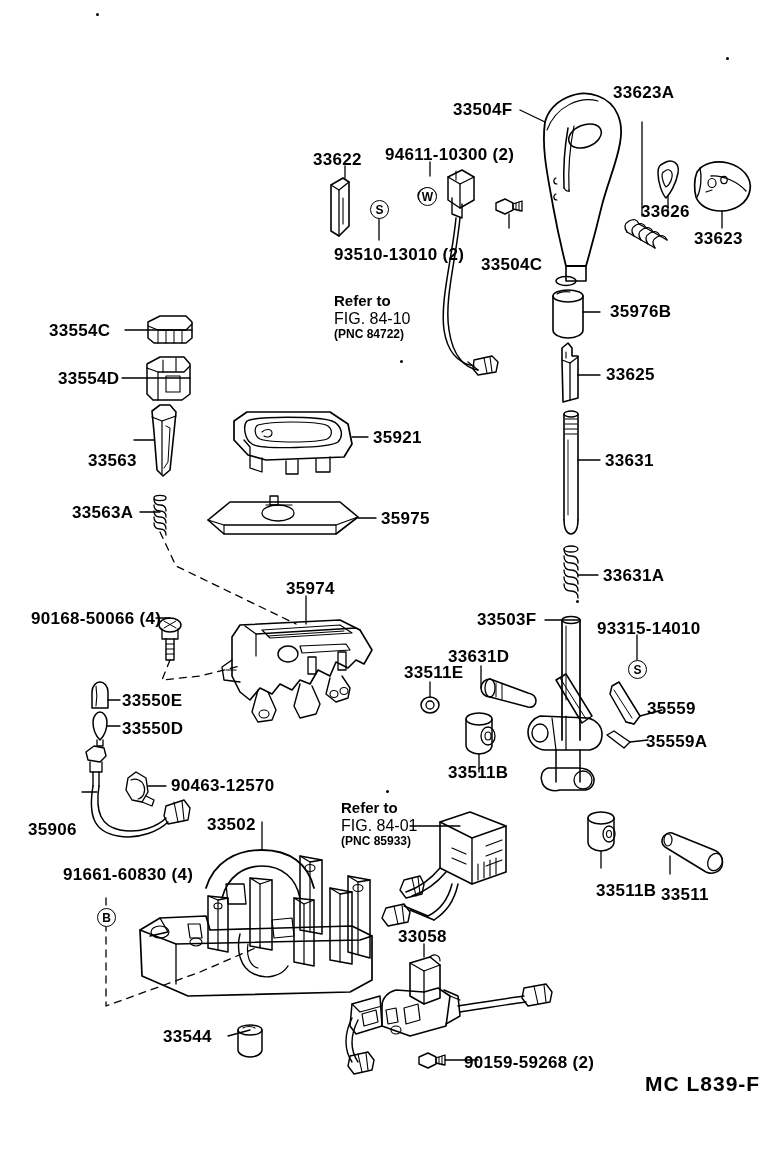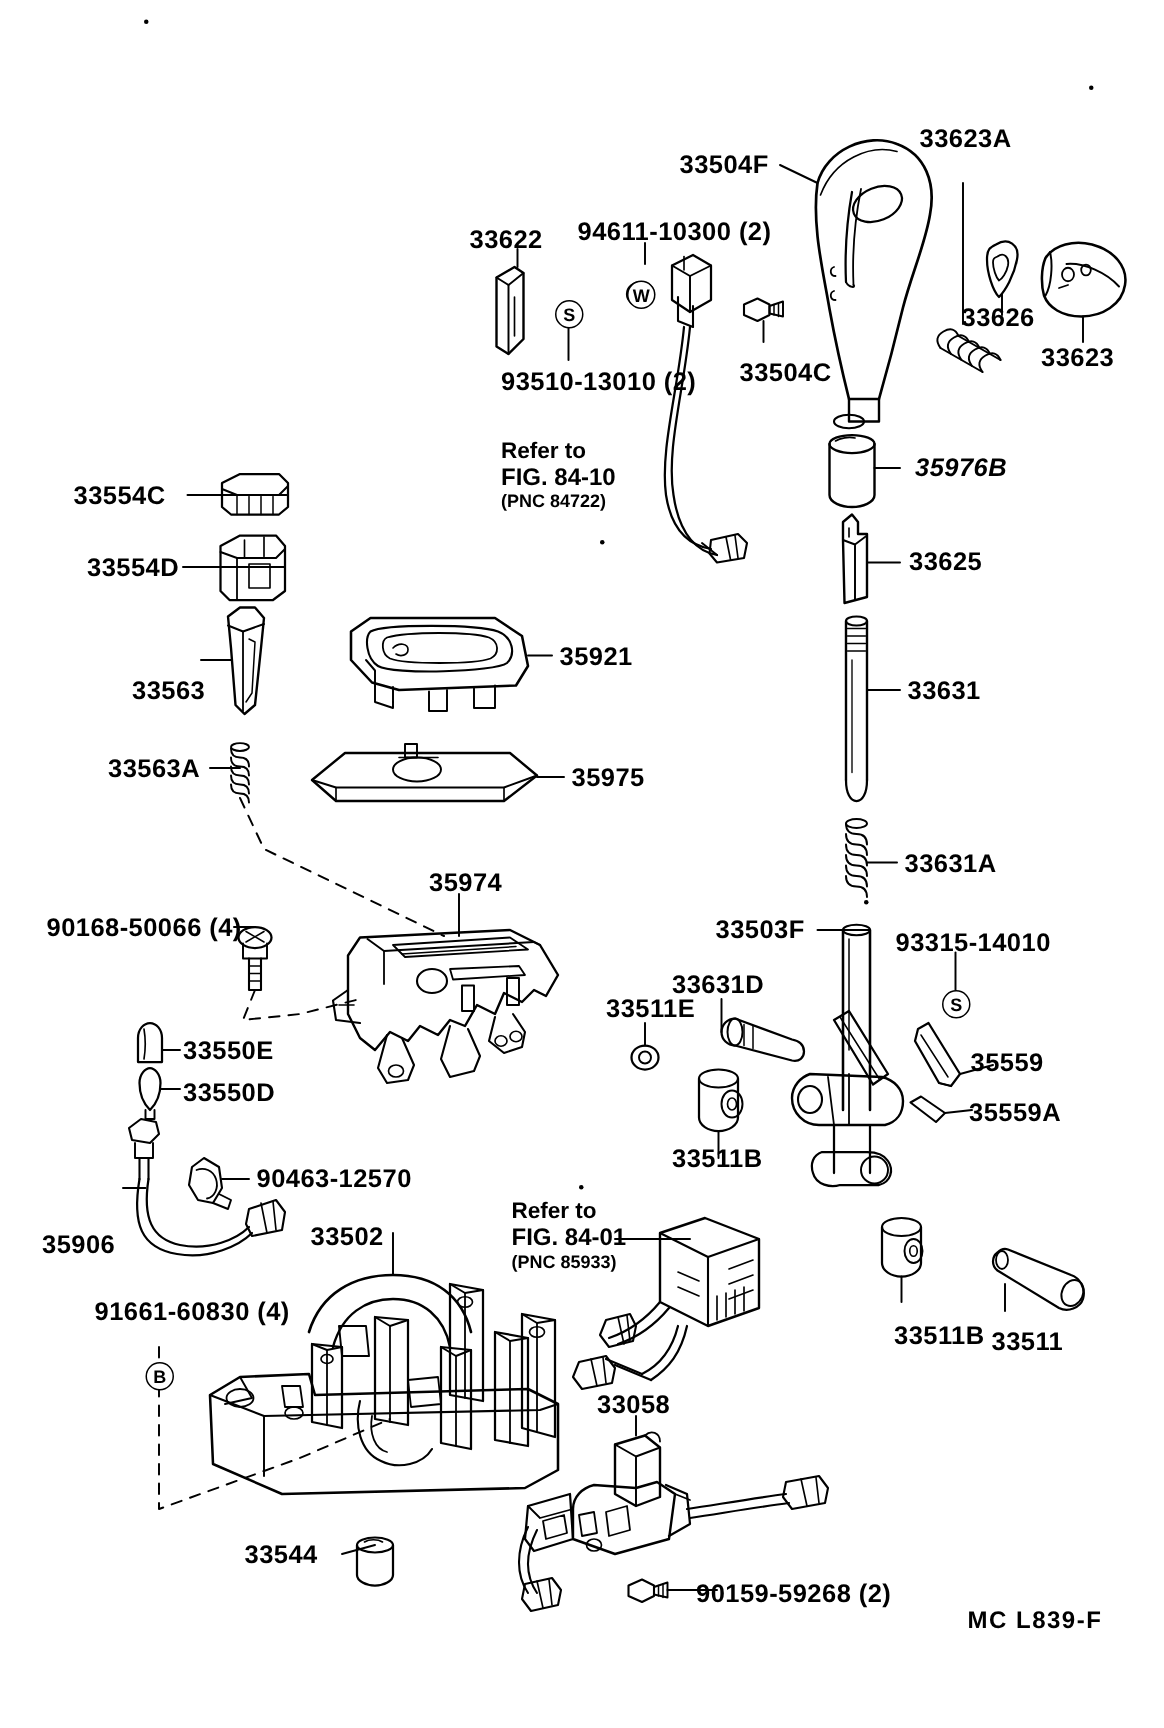--- a/index.html
+++ b/index.html
@@ -10,23 +10,23 @@
   }
   #sheet{position:absolute;left:0;top:0;width:776px;height:1152px;}
   svg.art{position:absolute;left:0;top:0;width:776px;height:1152px;overflow:visible;}
   .lbl{
     position:absolute;font-family:"Liberation Sans", sans-serif;
     font-size:17px;font-weight:bold;letter-spacing:0.3px;white-space:nowrap;
     line-height:1;
   }
   .refbox{position:absolute;white-space:nowrap;line-height:1.12;}
   .refbox .r1{font-size:15px;font-weight:bold;}
-  .refbox .r2{font-size:16px;font-weight:bold;}
+  .refbox .r2{font-size:16px;font-weight:normal;}
   .refbox .r3{font-size:12px;font-weight:bold;}
-  .footer{position:absolute;font-size:16px;font-weight:bold;letter-spacing:1px;}
+  .footer{position:absolute;font-size:21px;font-weight:bold;letter-spacing:1px;}
   .circ{
     position:absolute;width:19px;height:19px;border:1.6px solid #000;border-radius:50%;
     font-size:12px;font-weight:bold;display:flex;align-items:center;justify-content:center;
     box-sizing:border-box;background:#fff;
   }
   .speck{position:absolute;background:#000;border-radius:50%;}
 </style>
 </head>
 <body>
 
@@ -487,22 +487,22 @@
     <div class="r3">(PNC 85933)</div>
   </div>
 
   <div class="lbl" style="left:453px;top:101px;">33504F</div>
   <div class="lbl" style="left:613px;top:84px;">33623A</div>
   <div class="lbl" style="left:313px;top:151px;">33622</div>
   <div class="lbl" style="left:385px;top:146px;">94611-10300 (2)</div>
   <div class="lbl" style="left:641px;top:203px;">33626</div>
   <div class="lbl" style="left:694px;top:230px;">33623</div>
   <div class="lbl" style="left:334px;top:246px;">93510-13010 (2)</div>
-  <div class="lbl" style="left:481px;top:240px;margin-left:12px;">33504C</div>
-  <div class="lbl" style="left:610px;top:303px;font-style:italic;">35976B</div>
+  <div class="lbl" style="left:481px;top:256px;">33504C</div>
+  <div class="lbl" style="left:610px;top:303px;">35976B</div>
   <div class="lbl" style="left:49px;top:322px;">33554C</div>
   <div class="lbl" style="left:58px;top:370px;">33554D</div>
   <div class="lbl" style="left:606px;top:366px;">33625</div>
   <div class="lbl" style="left:88px;top:432px;margin-top:20px;">33563</div>
   <div class="lbl" style="left:373px;top:429px;">35921</div>
   <div class="lbl" style="left:605px;top:452px;">33631</div>
   <div class="lbl" style="left:72px;top:504px;">33563A</div>
   <div class="lbl" style="left:381px;top:510px;">35975</div>
   <div class="lbl" style="left:603px;top:567px;">33631A</div>
   <div class="lbl" style="left:286px;top:580px;">35974</div>

